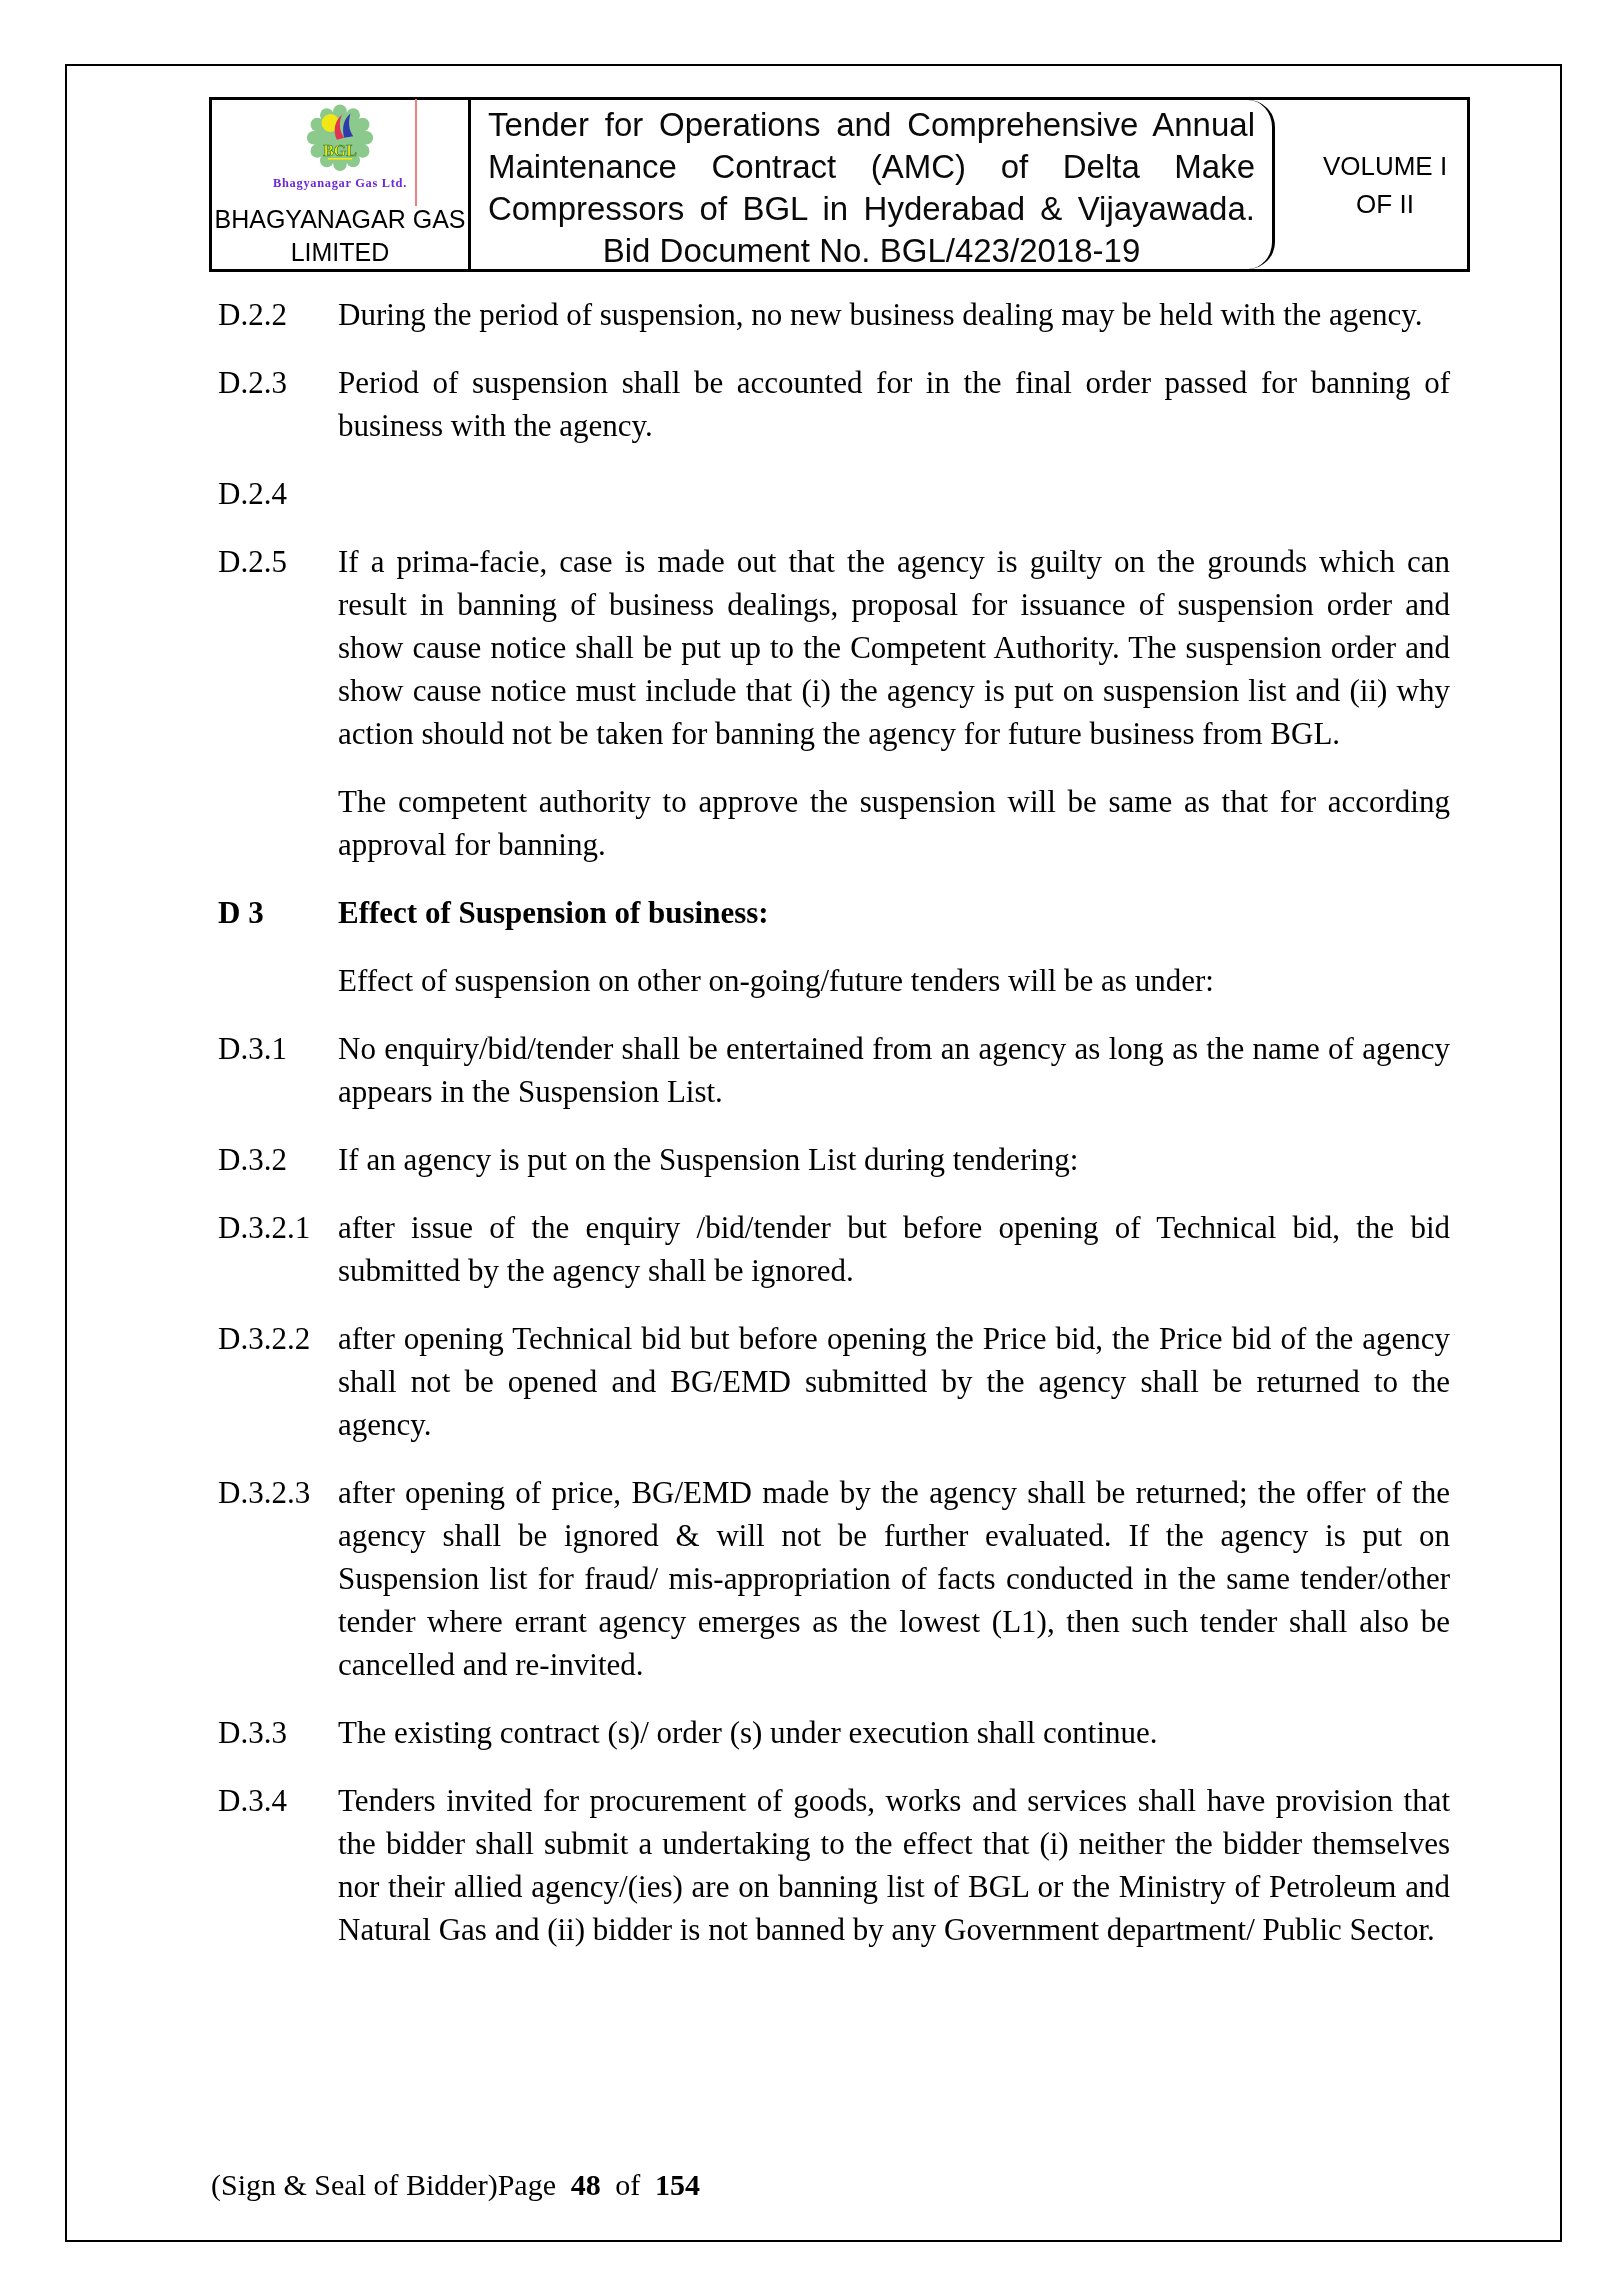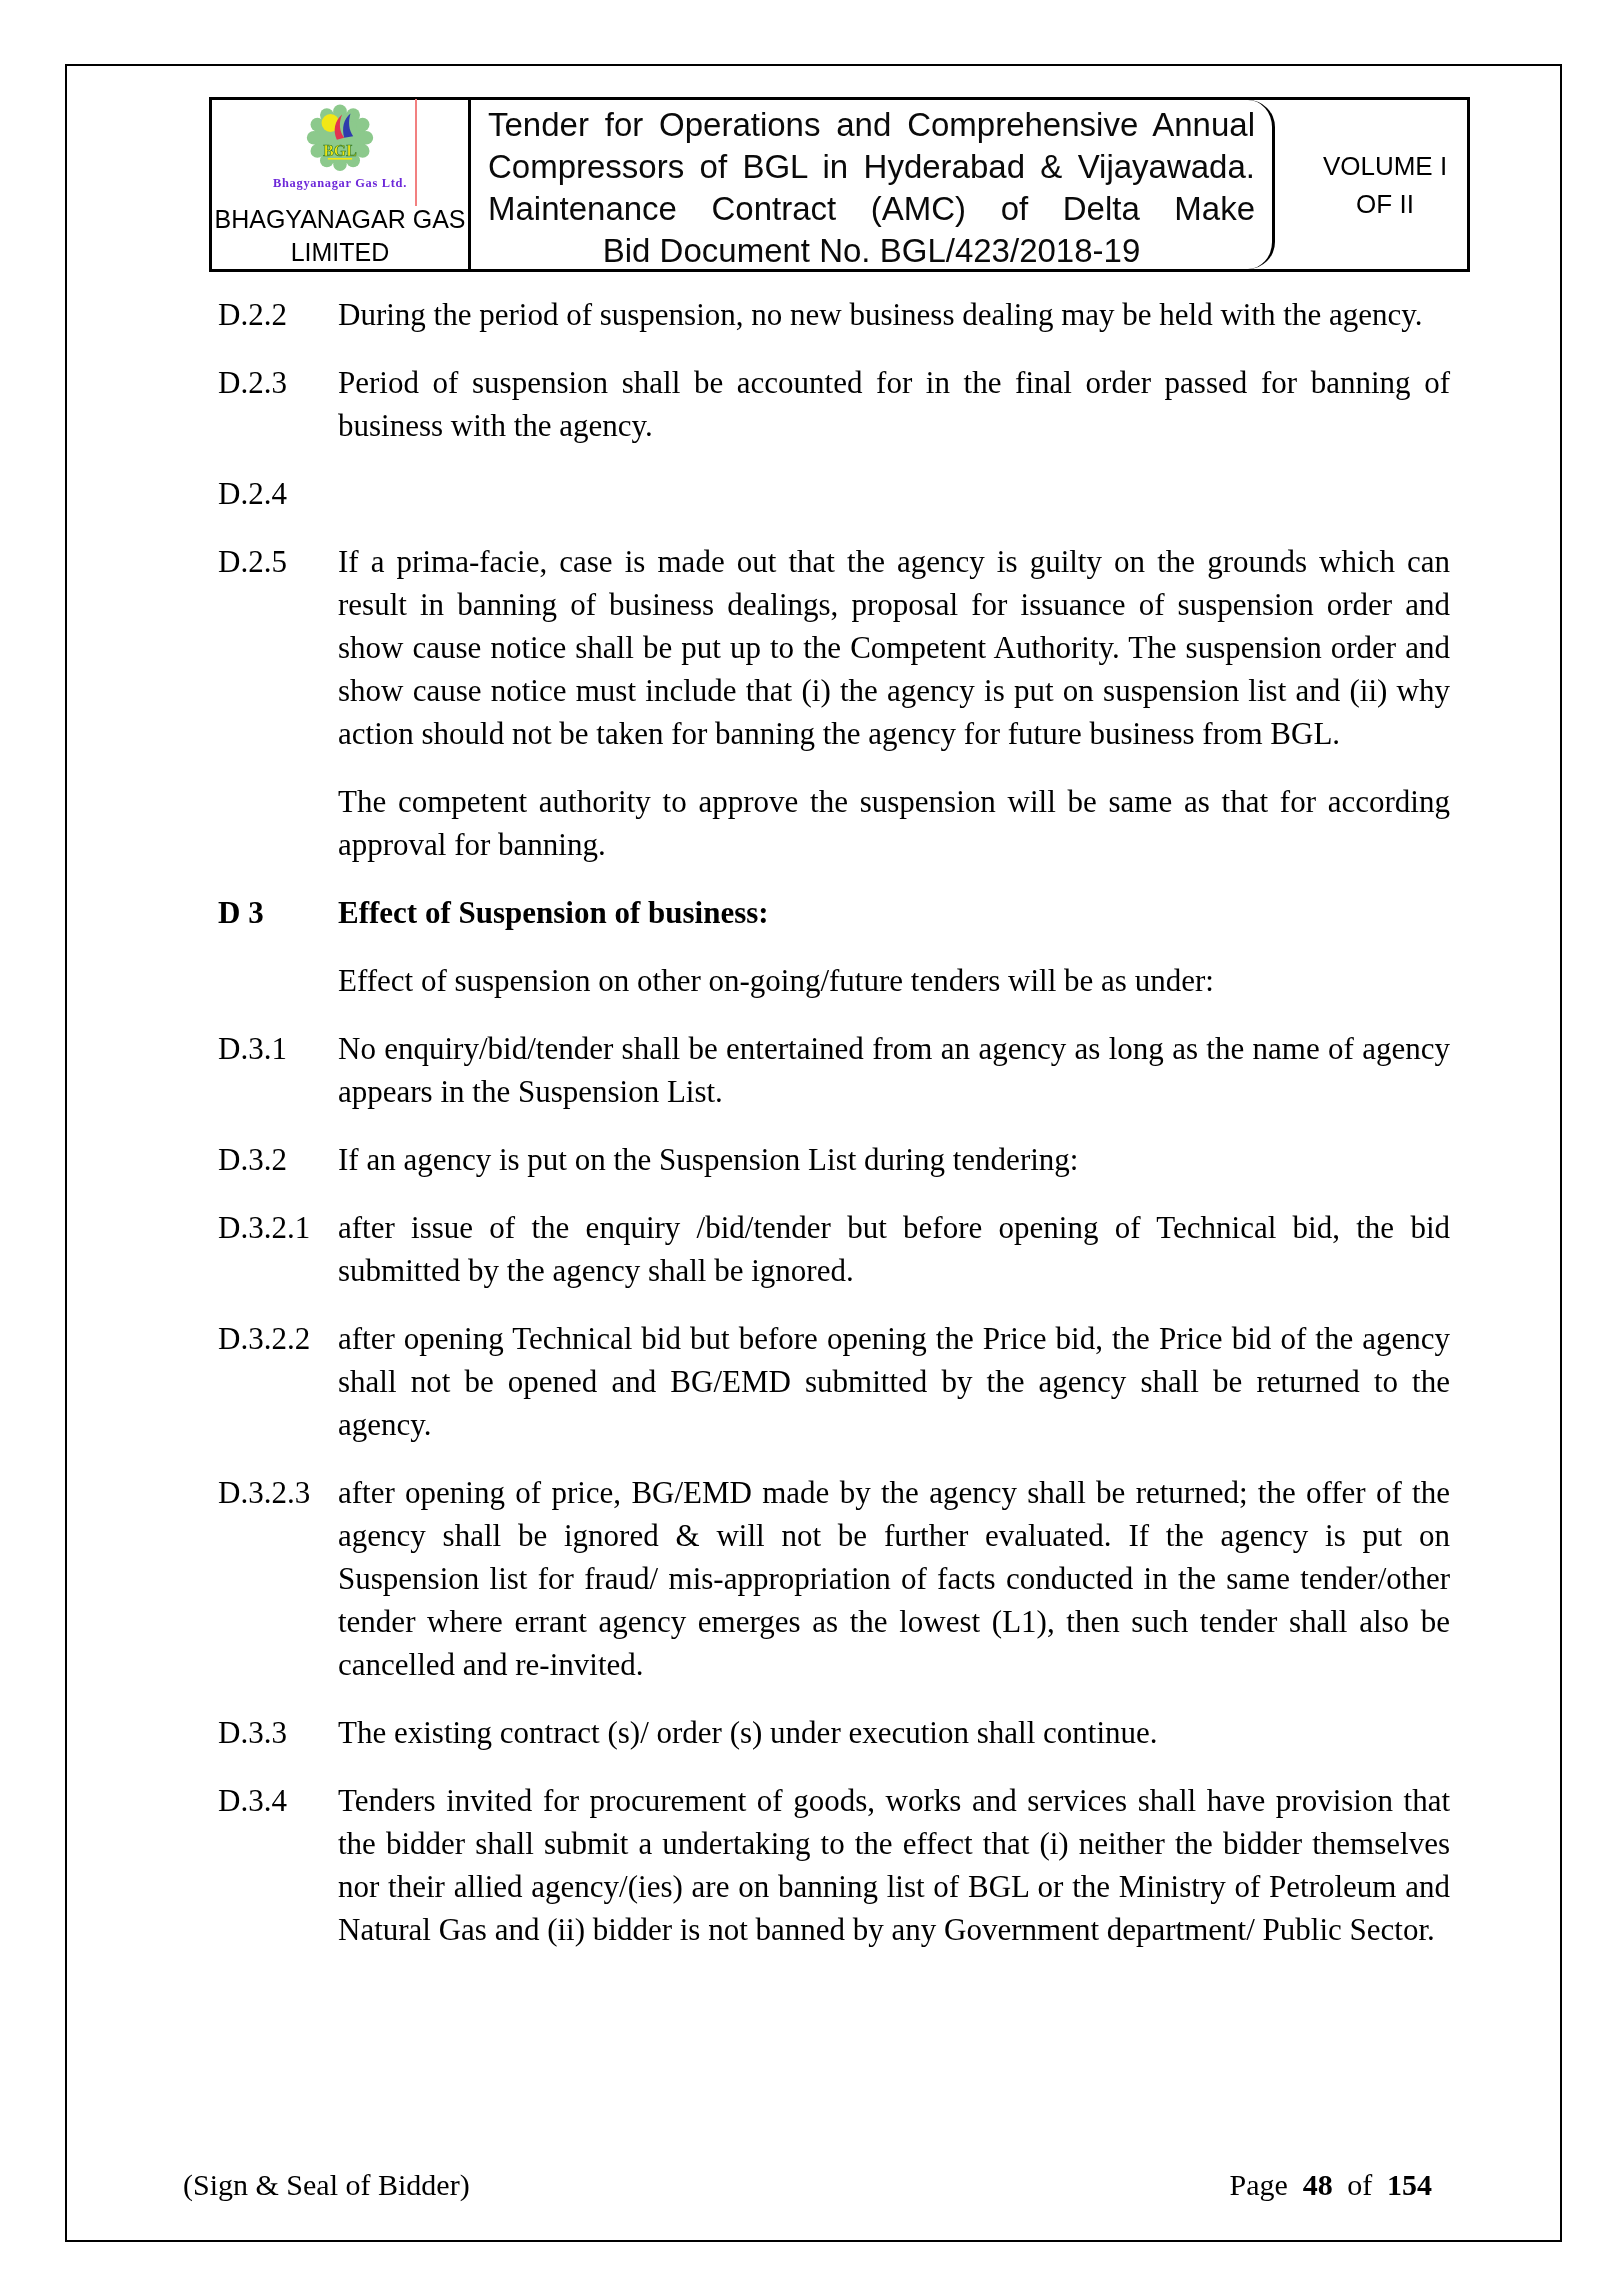--- a/index.html
+++ b/index.html
@@ -34,22 +34,22 @@
   .company{font-size:25px;line-height:33px;color:#000;margin-top:11px;text-align:center;}
   
   .content{position:absolute;left:151px;top:227px;width:1237px;}
   .para{display:flex;margin:0 0 25px 0;font-size:31px;line-height:43px;}
   .para-label{width:120px;flex:none;}
   .para-text{width:1112px;text-align:justify;}
   .para.heading .para-label,.para.heading .para-text{font-weight:bold;}
   .para.heading .para-text{text-align:left;}
   
   .footer{
-    position:absolute;left:116px;right:128px;bottom:36px;
-    display:flex;justify-content:space-between;align-items:baseline;
+    position:absolute;left:144px;right:128px;bottom:36px;
+    display:flex;justify-content:flex-start;align-items:baseline;
     font-size:30px;line-height:39px;
   }
   .pg span{margin-right:7.2px;}
   .pg span:last-child{margin-right:0;}
   .bold{font-weight:bold;}
 </style>
 </head>
 <body>
 
 <div class="page-box">
@@ -82,22 +82,22 @@
       </svg>
       <div class="logo-sub" style="color:#6d28d9">Bhagyanagar Gas Ltd.</div>
       <div class="company">
         <div>BHAGYANAGAR GAS</div>
         <div>LIMITED</div>
       </div>
     </div>
 
     <div class="cell title-cell">
       <div class="jline">Tender for Operations and Comprehensive Annual</div>
+      <div class="jline">Maintenance Contract (AMC) of Delta Make</div>
       <div class="jline">Compressors of BGL in Hyderabad &amp; Vijayawada.</div>
-      <div class="jline">Maintenance Contract (AMC) of Delta Make</div>
       <div class="cline">Bid Document No. BGL/423/2018-19</div>
     </div>
 
     <div class="cell volume-cell">
       <div>VOLUME I</div>
       <div>OF II</div>
     </div>
 
   </div>
 

